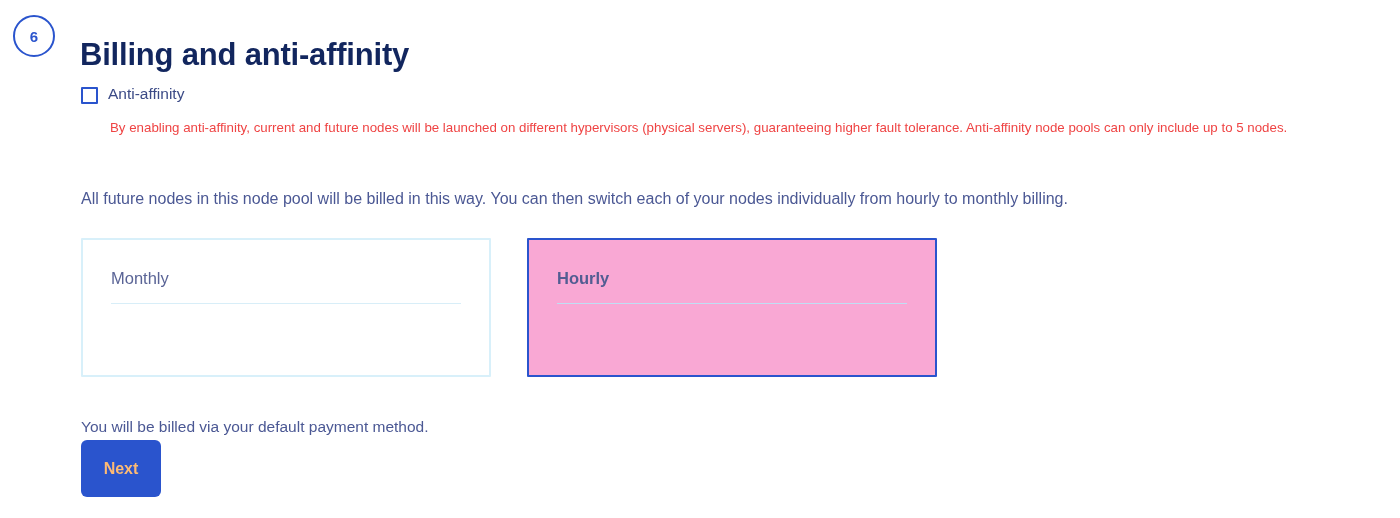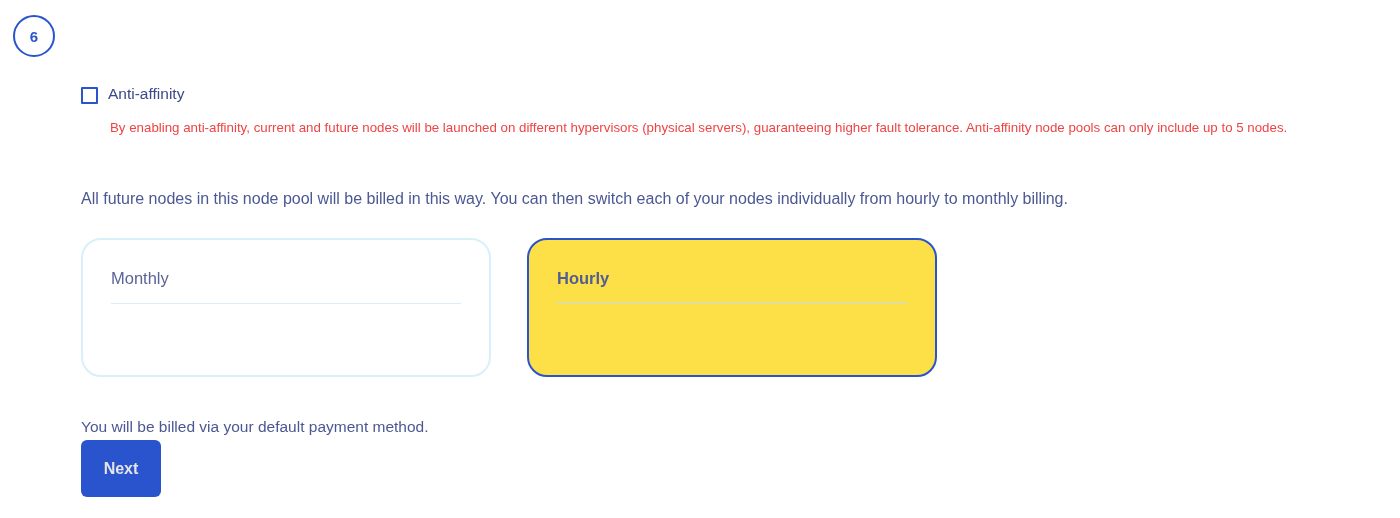--- a/index.html
+++ b/index.html
@@ -102,36 +102,36 @@
   
   .cards {
     position: absolute;
     left: 81px;
     top: 238px;
   }
   .bill-card {
     position: absolute;
     top: 0;
     box-sizing: border-box;
-    border-radius: 20px;
+    border-radius: 1px;
     cursor: pointer;
     padding: 28px 28px 0 28px;
   }
   .bill-card.monthly {
     left: 0;
     width: 410px;
     height: 139px;
     background: #ffffff;
     border: 2px solid #d8f0fa;
   }
   .bill-card.hourly {
     left: 446px;
     width: 410px;
     height: 139px;
-    background: #fde047;
+    background: #f9a8d4;
     border: 2px solid #2a54cd;
   }
   .card-title {
     font-size: 16.5px;
     color: #5a6496;
     line-height: 20px;
   }
   .bill-card.hourly .card-title {
     font-weight: bold;
     color: #525d92;
@@ -168,35 +168,36 @@
   }
   .next-button {
     position: absolute;
     left: 81px;
     top: 440px;
     width: 80px;
     height: 57px;
     background: #2a54cd;
     border: none;
     border-radius: 6px;
-    color: #e5e5e5;
+    color: #fdba74;
     font-family: "Liberation Sans", sans-serif;
     font-size: 16px;
     font-weight: bold;
     cursor: pointer;
     padding: 0;
   }
 </style>
 </head>
 <body>
 
 <div class="step-header">
   <div class="step-badge">
     <span>6</span>
   </div>
+  <h1 class="page-title">Billing and anti-affinity</h1>
 </div>
 
 <div class="affinity-row">
   <span class="checkbox"></span>
   <span class="affinity-label">Anti-affinity</span>
 </div>
 <p class="affinity-desc">By enabling anti-affinity, current and future nodes will be launched on different hypervisors (physical servers), guaranteeing higher fault tolerance. Anti-affinity node pools can only include up to 5 nodes.</p>
 
 <p class="billing-note">All future nodes in this node pool will be billed in this way. You can then switch each of your nodes individually from hourly to monthly billing.</p>
 

